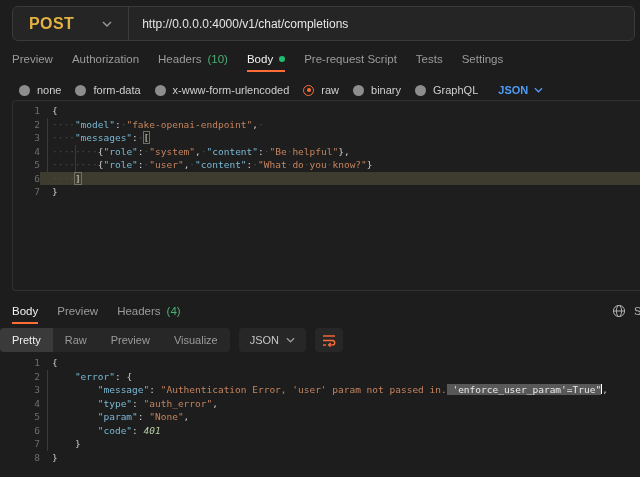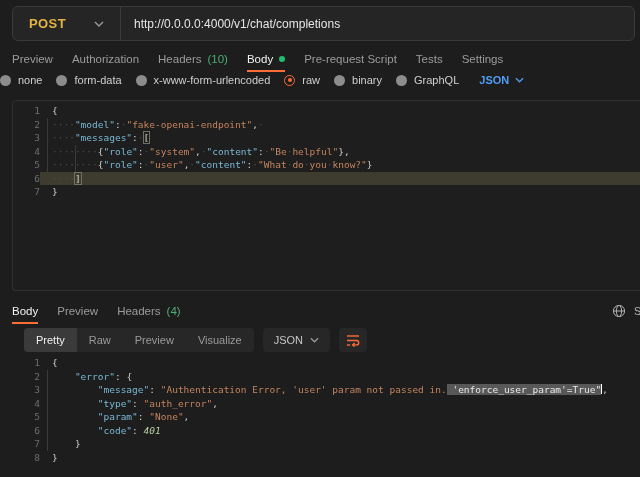--- a/index.html
+++ b/index.html
@@ -3,36 +3,36 @@
 <meta charset="utf-8">
 <style>
   html,body{margin:0;padding:0;background:#1d1d1d;}
   .app{position:relative;width:640px;height:477px;background:#1d1d1d;overflow:hidden;
        font-family:"Liberation Sans",sans-serif;color:#d0d0d0;}
 
   
   .url-bar{position:absolute;left:12px;top:6px;right:5px;height:35px;background:#252526;
            border:1px solid #3a3a3a;border-radius:6px;display:flex;align-items:center;box-sizing:border-box;}
   .method{display:flex;align-items:center;gap:28px;padding:0 16px;align-self:stretch;cursor:pointer;}
-  .method .m-label{color:#e3b341;font-weight:700;font-size:13px;letter-spacing:.4px;}
+  .method .m-label{color:#e3b341;font-weight:700;font-size:16px;letter-spacing:.4px;}
   .vsep{width:1px;align-self:stretch;background:#3a3a3a;}
   .url-text{padding-left:13px;font-size:12px;color:#e6e6e6;white-space:nowrap;}
 
   
   .req-tabs{position:absolute;top:46px;left:0;right:0;height:26px;display:flex;align-items:stretch;
             padding-left:12px;gap:19px;font-size:11.5px;color:#9b9b9b;}
   .tab{position:relative;display:flex;align-items:center;gap:6px;cursor:pointer;}
   .tab.active{color:#f2f2f2;}
   .tab.active::after{content:'';position:absolute;left:0;right:0;bottom:0;height:2px;background:#ff6c37;}
   .tab .count{color:#4cae71;}
   .tab .dot{width:6px;height:6px;border-radius:50%;background:#20bd74;}
 
   
-  .mode-row{position:absolute;top:74px;left:0;right:0;height:22px;display:flex;align-items:flex-start;
-            padding-left:0;gap:14px;font-size:11px;color:#cfcfcf;}
+  .mode-row{position:absolute;top:74px;left:0;right:0;height:22px;display:flex;align-items:flex-end;
+            padding-left:19px;gap:14px;font-size:11px;color:#cfcfcf;}
   .mode{display:flex;align-items:center;gap:7px;cursor:pointer;}
   .radio{width:11px;height:11px;border-radius:50%;background:#8d8d8d;flex:none;box-sizing:border-box;
          display:flex;align-items:center;justify-content:center;}
   .mode.sel .radio{background:transparent;border:1.5px solid #ff6c37;}
   .mode.sel .radio::after{content:'';width:4px;height:4px;border-radius:50%;background:#ff6c37;}
   .lang-select{display:flex;align-items:center;gap:6px;color:#4f9cf5;font-weight:600;font-size:11px;
                margin-left:6px;cursor:pointer;}
 
   
   .req-editor{position:absolute;top:100px;left:12px;right:0;height:191px;background:#1e1e1e;
@@ -53,21 +53,21 @@
   .tk-sel{background:#585858;color:#e9e9e9;}
   .tk-cur{display:inline-block;width:0;border-left:1.5px solid #ffffff;height:10px;vertical-align:-1px;}
 
   
   .resp-tabs{position:absolute;top:298px;left:0;right:0;height:26px;display:flex;align-items:stretch;
              padding-left:12px;gap:19px;font-size:11.5px;color:#9b9b9b;}
   .resp-right{position:absolute;right:0;top:298px;height:26px;display:flex;align-items:center;}
   .globe-btn{background:none;border:none;padding:0;margin-right:8px;cursor:pointer;display:flex;}
   .status-clip{width:6px;overflow:hidden;color:#b5b5b5;font-size:11px;white-space:nowrap;}
 
-  .resp-toolbar{position:absolute;top:328px;left:24px;height:24px;display:flex;gap:9px;align-items:stretch;}
+  .resp-toolbar{position:absolute;top:328px;left:0;height:24px;display:flex;gap:9px;align-items:stretch;}
   .views{display:flex;background:#272727;border-radius:4px;overflow:hidden;}
   .view{padding:0 12px;line-height:24px;font-size:11px;color:#9b9b9b;cursor:pointer;}
   .view.active{background:#3a3a3a;color:#f0f0f0;}
   .json-btn{display:flex;align-items:center;gap:7px;background:#272727;border:none;border-radius:4px;
             padding:0 11px;color:#c7c7c7;font-size:11px;font-family:"Liberation Sans",sans-serif;cursor:pointer;}
   .wrap-btn{display:flex;align-items:center;justify-content:center;background:#272727;border:none;
             border-radius:4px;width:28px;cursor:pointer;}
 
   .resp-code{position:absolute;top:356px;left:0;right:0;bottom:0;padding-left:13px;}
 </style>

